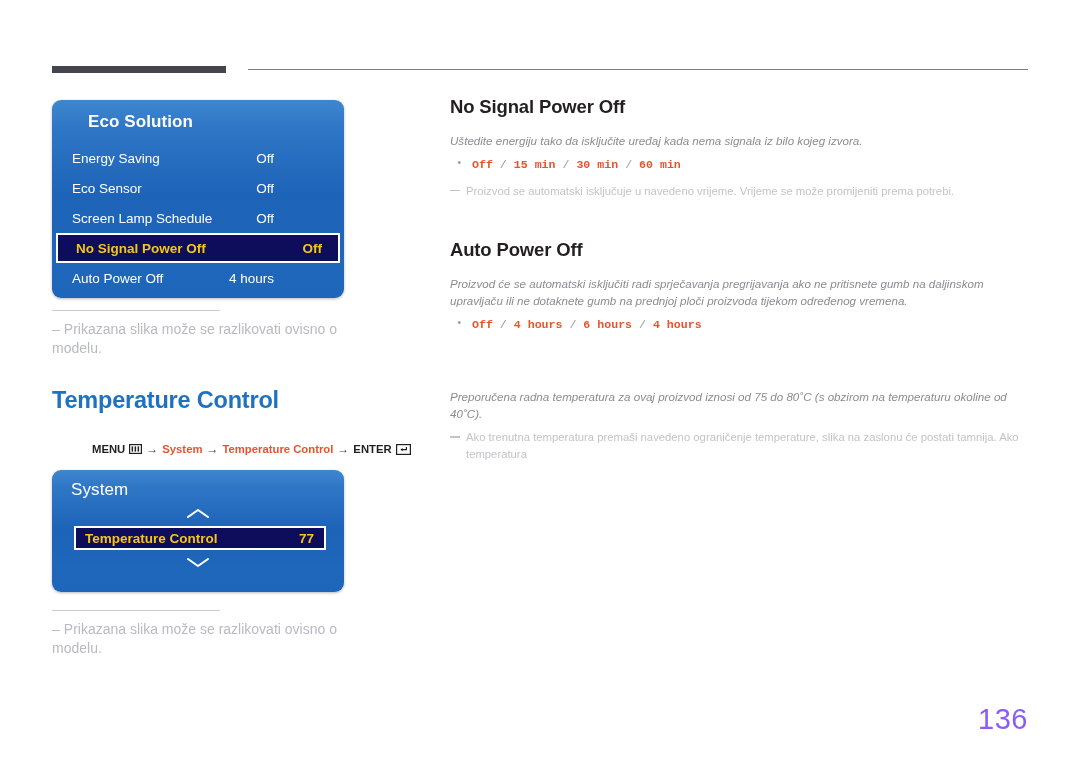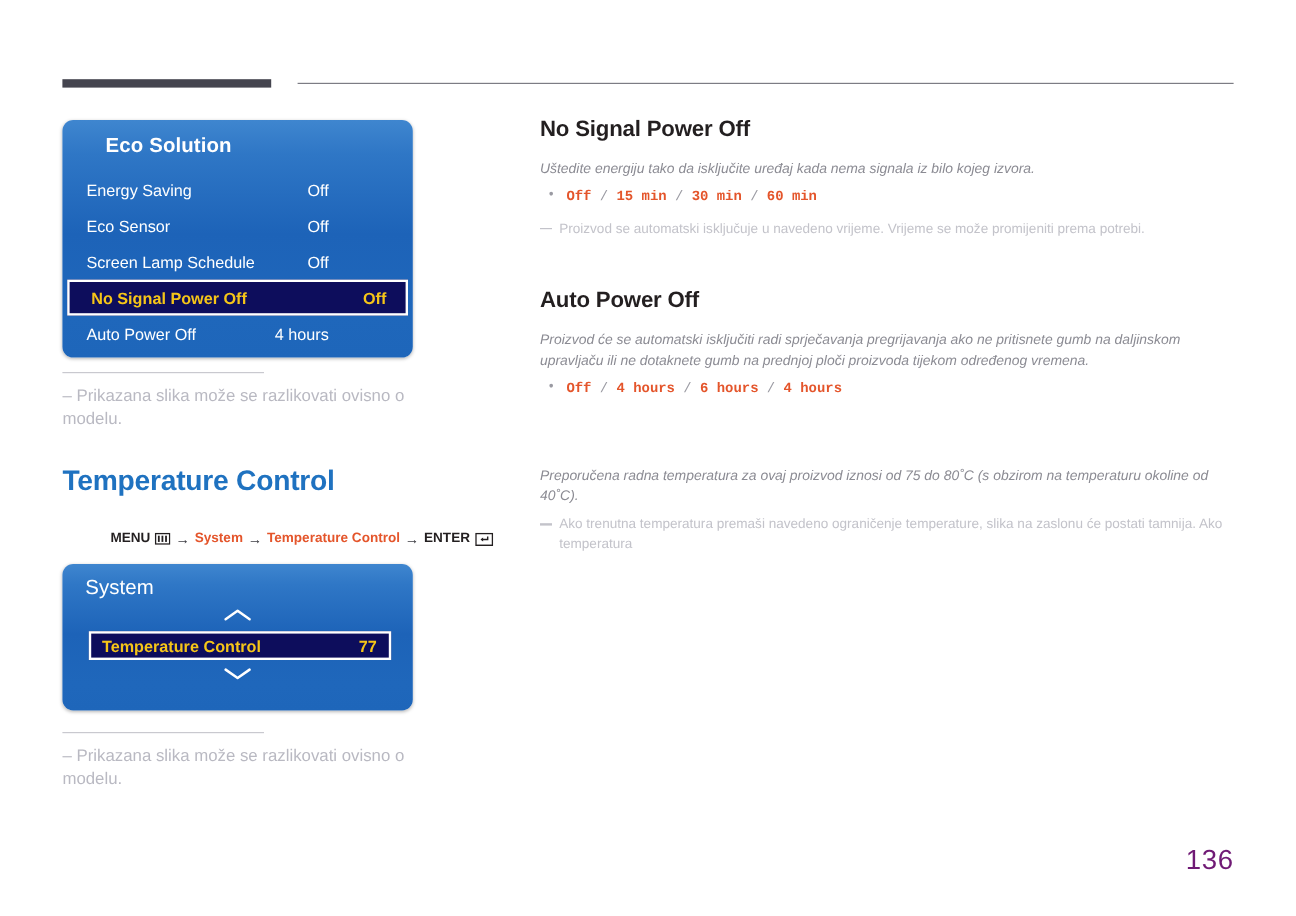--- a/index.html
+++ b/index.html
@@ -265,23 +265,23 @@
     left: 450px;
     top: 388px;
     width: 580px;
   }
 
   
   #page-number {
     position: absolute;
     right: 52px;
     top: 703px;
-    font-size: 23px;
+    font-size: 29px;
     font-weight: 400;
-    color: #701a75;
+    color: #8b5cf6;
     letter-spacing: .5px;
   }
 </style>
 </head>
 <body>
 
 <div class="header-rule">
   <div class="thick"></div>
   <div class="thin"></div>
 </div>

